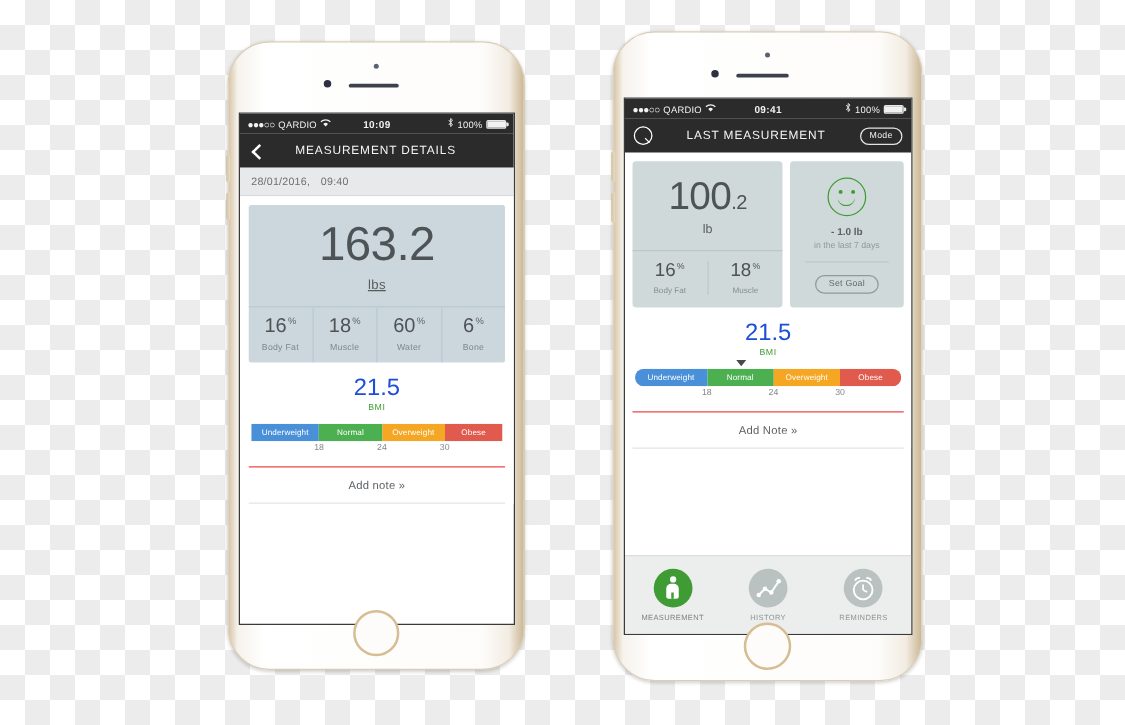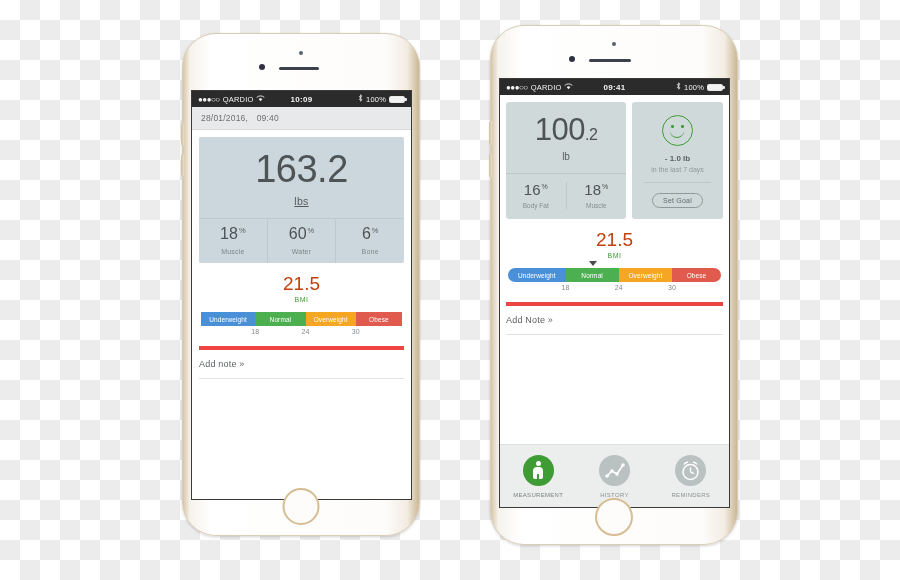--- a/index.html
+++ b/index.html
@@ -227,21 +227,21 @@
     font-size: 7px;
     color: #7e878c;
     margin-top: 6px;
     letter-spacing: 0.2px;
   }
 
   
   .bmi-wrap { text-align: center; padding: 11px 0 0 0; }
   .bmi-num {
     font-size: 19px;
-    color: #c2410c;
+    color: #1d4ed8;
     font-weight: 300;
     line-height: 1;
   }
   .bmi-label {
     font-size: 7px;
     color: #3f9c35;
     margin-top: 3px;
     letter-spacing: 0.5px;
   }
   .bmi-bar-holder { position: relative; margin-top: 9px; padding: 0 2px; }
@@ -274,25 +274,25 @@
     height: 13px;
     margin-top: 2px;
   }
   .bmi-tick {
     position: absolute;
     font-size: 7px;
     color: #84888b;
     transform: translateX(-50%);
   }
   .addnote {
-    text-align: left;
+    text-align: center;
     font-size: 9px;
     color: #5e6265;
     padding: 9px 0;
-    border-top: 4px solid #ef4444;
+    border-top: 1px solid #ef4444;
     border-bottom: 1px solid #e2e3e4;
     margin-top: 5px;
     letter-spacing: 0.2px;
   }
 
   
   .app-body-right { padding: 7px 6px 0 6px; background:#fff; }
   .panels { display: flex; gap: 6px; }
   .panel {
     background: #cfd9da;
@@ -453,34 +453,43 @@
               <path d="M1 2 L4 6 L2.5 7.2 V0.8 L4 2 L1 6" stroke="#dcdcdc" stroke-width="0.8" fill="none"></path>
             </svg>
         </span>
         <span>100%</span>
         <span class="battery">
             <i style="width:100%"></i>
           </span>
       </div>
     </div>
 
+    <div class="navbar">
+      <div class="back-chevron"></div>
+      <div class="nav-title">MEASUREMENT DETAILS</div>
+      <div class="nav-spacer"></div>
+    </div>
 
     <div class="datebar">
       <span>28/01/2016,</span>
       <span class="dt-time">09:40</span>
     </div>
 
     <div class="app-body-left">
 
       <div class="card">
         <div class="weight-main">
           <div class="weight-num">163.2</div>
           <div class="weight-unit">lbs</div>
         </div>
         <div class="metrics-row">
+          <div class="metric-cell">
+            <div class="metric-val"><span>16</span><sup>%</sup></div>
+            <div class="metric-label">Body Fat</div>
+          </div>
           <div class="metric-cell">
             <div class="metric-val"><span>18</span><sup>%</sup></div>
             <div class="metric-label">Muscle</div>
           </div>
           <div class="metric-cell">
             <div class="metric-val"><span>60</span><sup>%</sup></div>
             <div class="metric-label">Water</div>
           </div>
           <div class="metric-cell">
             <div class="metric-val"><span>6</span><sup>%</sup></div>
@@ -544,20 +553,25 @@
               <path d="M1 2 L4 6 L2.5 7.2 V0.8 L4 2 L1 6" stroke="#dcdcdc" stroke-width="0.8" fill="none"></path>
             </svg>
         </span>
         <span>100%</span>
         <span class="battery">
             <i style="width:100%"></i>
           </span>
       </div>
     </div>
 
+    <div class="navbar">
+      <div class="qlogo"></div>
+      <div class="nav-title">LAST MEASUREMENT</div>
+      <div class="mode-btn">Mode</div>
+    </div>
 
 
     <div class="app-body-right">
       <div class="panels">
 
         <div class="panel panel-weight">
           <div class="w-big"><span>100</span><span class="dec">.2</span></div>
           <div class="w-unit">lb</div>
           <div class="mini-metrics">
             <div class="mini-cell">

